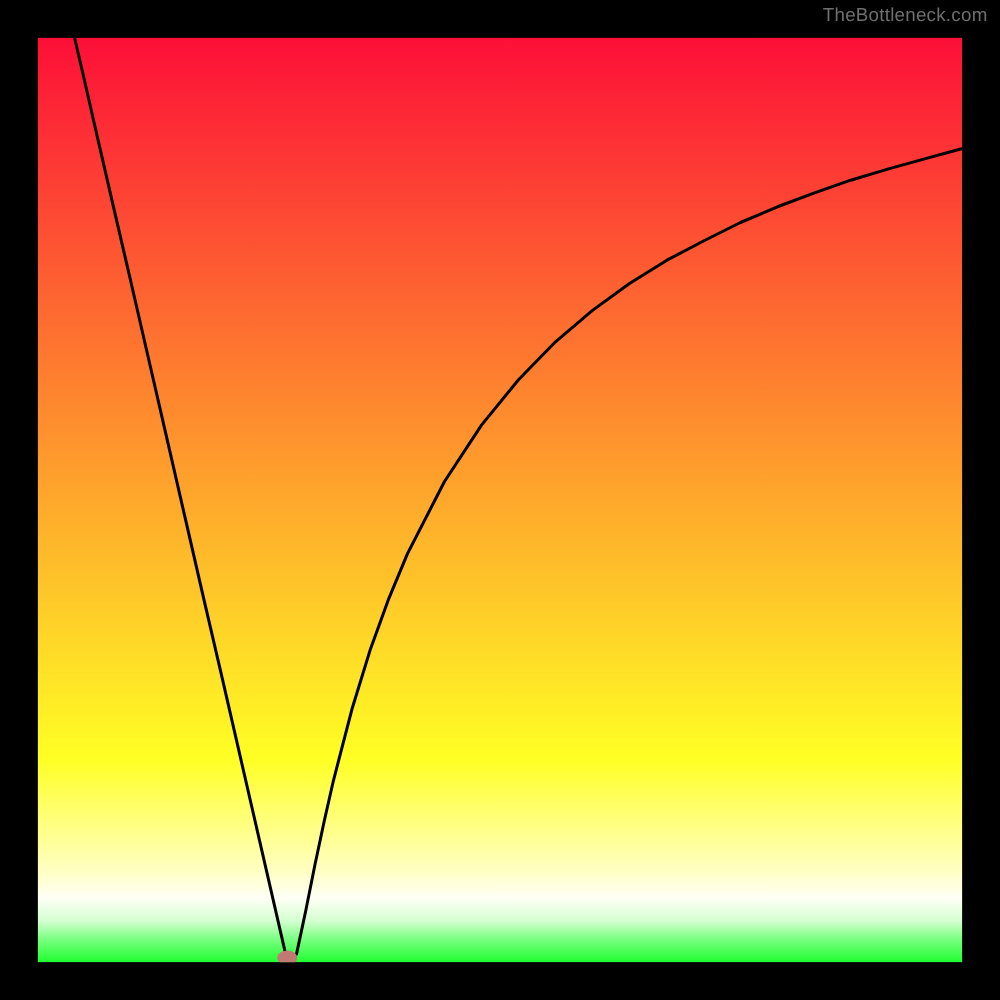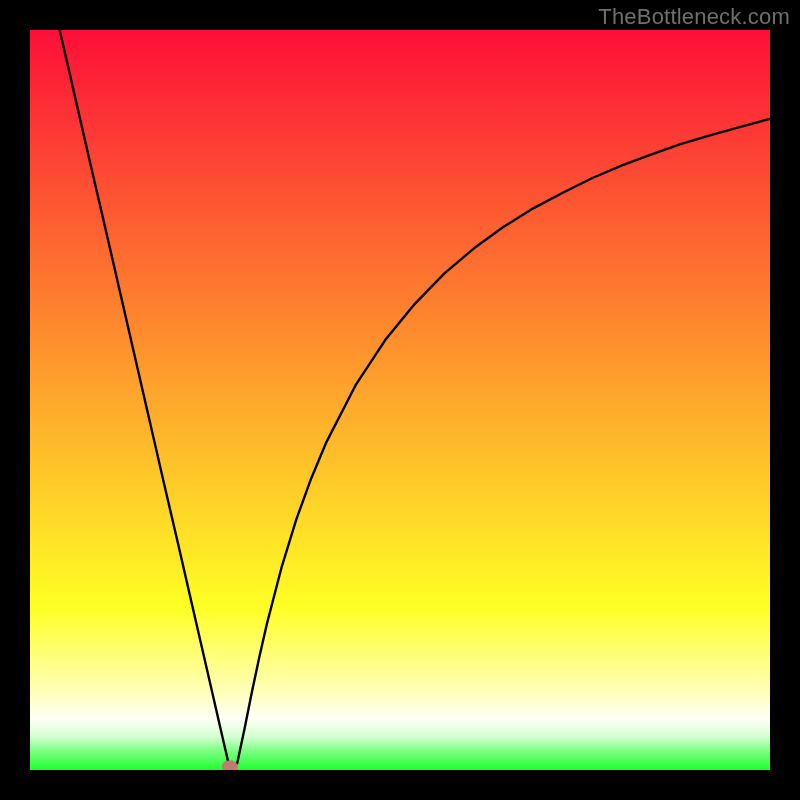--- a/index.html
+++ b/index.html
@@ -28,21 +28,21 @@
   .plot-area svg {
     display: block;
     width: 740px;
     height: 740px;
   }
   .watermark {
     position: absolute;
     top: 4px;
     right: 10px;
     color: #6f6f6f;
-    font-size: 22px;
+    font-size: 15px;
     font-weight: 500;
     letter-spacing: 0.2px;
     user-select: none;
   }
   .marker {
     fill: #c17973;
   }
 </style>
 </head>
 <body>

